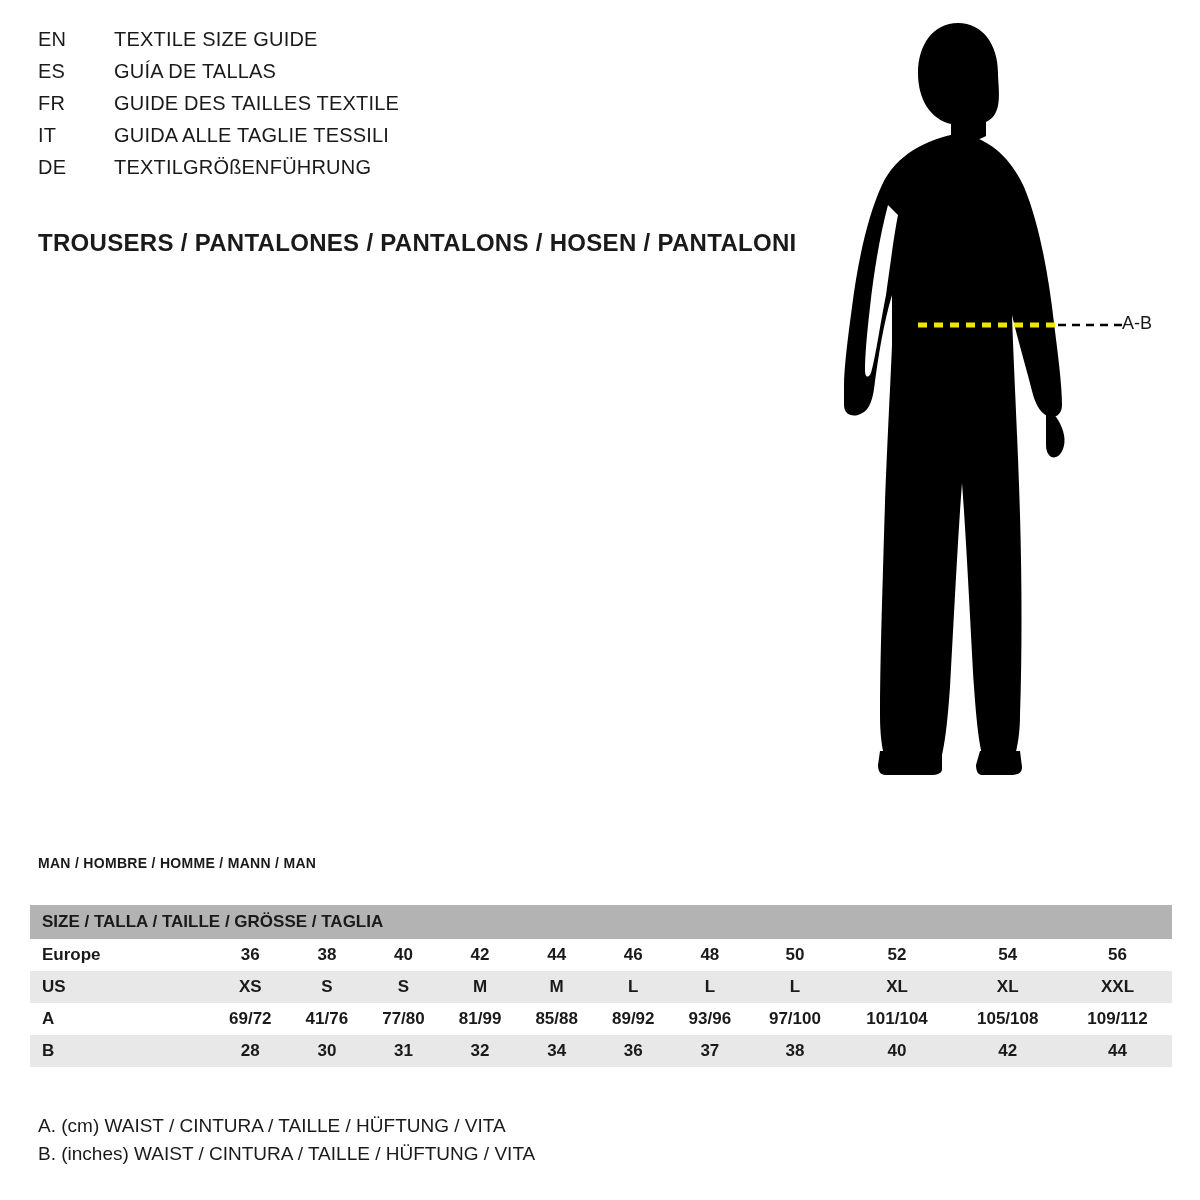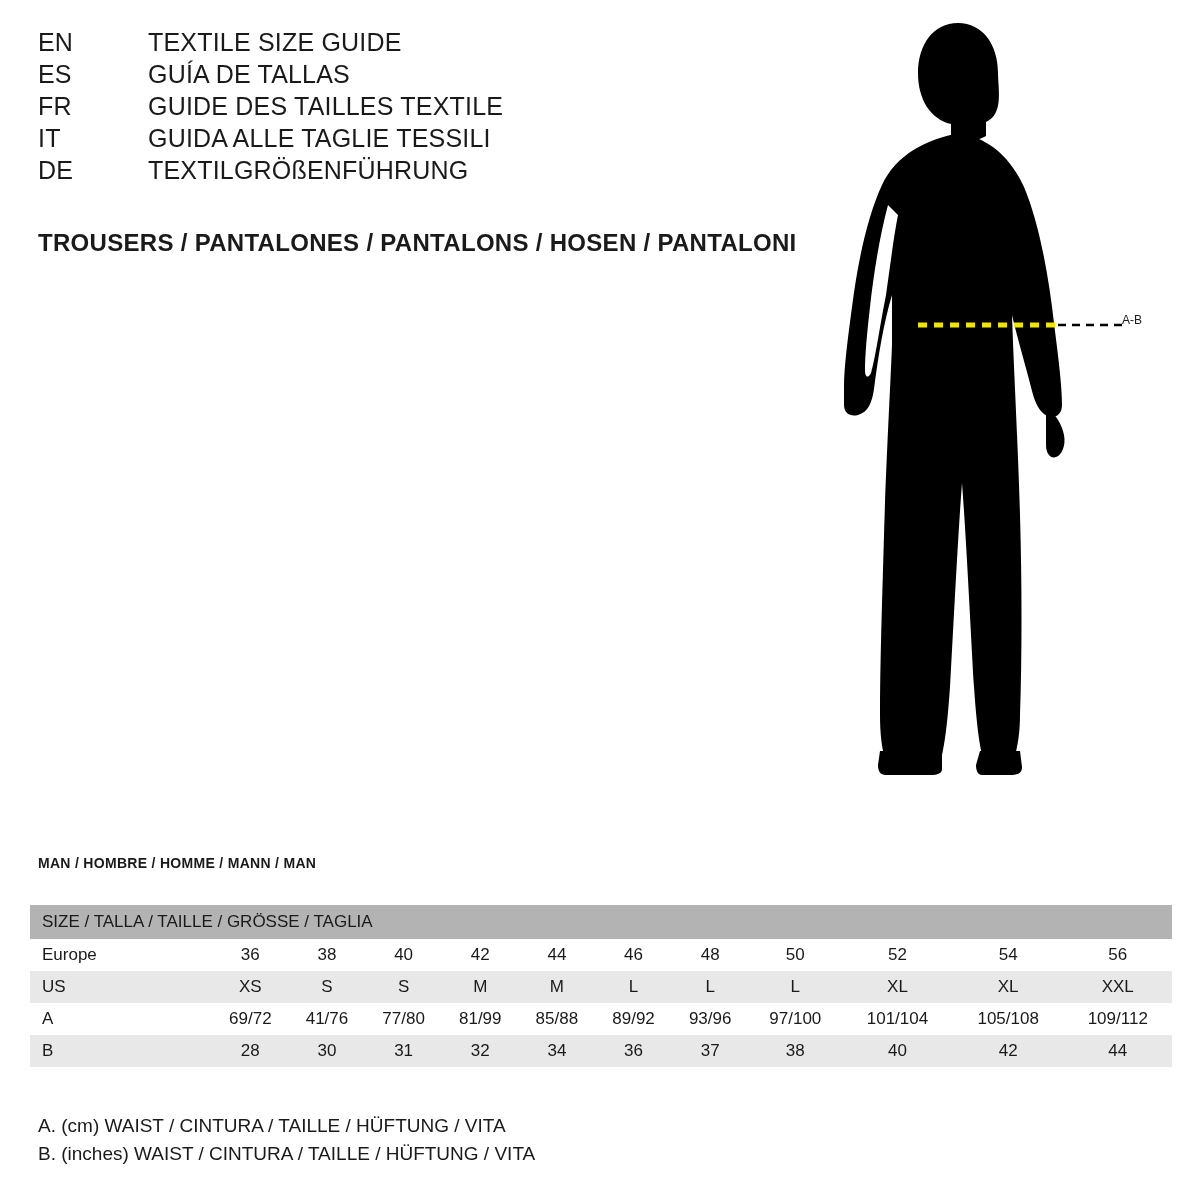--- a/index.html
+++ b/index.html
@@ -20,23 +20,22 @@
   .lang-block {
     position: absolute;
     left: 38px;
     top: 28px;
     width: 760px;
   }
   .lang-row {
     display: flex;
     align-items: baseline;
     height: 32px;
-    font-size: 25px;
+    font-size: 20px;
     letter-spacing: 0.2px;
-    gap: 34px;
   }
   .lang-code {
     width: 76px;
     flex: 0 0 76px;
     color: #1a1a1a;
   }
   .lang-text {
     color: #1a1a1a;
     white-space: nowrap;
   }
@@ -58,21 +57,21 @@
     width: 380px;
     height: 790px;
   }
   .figure-svg {
     display: block;
   }
   .ab-label {
     position: absolute;
     left: 1122px;
     top: 313px;
-    font-size: 12px;
+    font-size: 18px;
     color: #1a1a1a;
     white-space: nowrap;
   }
 
   
   .section-title {
     position: absolute;
     left: 38px;
     top: 855px;
     font-size: 14px;
@@ -86,21 +85,21 @@
     left: 30px;
     top: 905px;
     width: 1142px;
     border-collapse: collapse;
     font-size: 17px;
   }
   .size-table th,
   .size-table td {
     padding: 0;
     height: 32px;
-    font-weight: normal;
+    font-weight: bold;
     text-align: center;
     vertical-align: middle;
     color: #1a1a1a;
   }
   .size-table thead th {
     background: #b3b3b3;
     text-align: left;
     padding-left: 12px;
     font-size: 17px;
     height: 34px;

